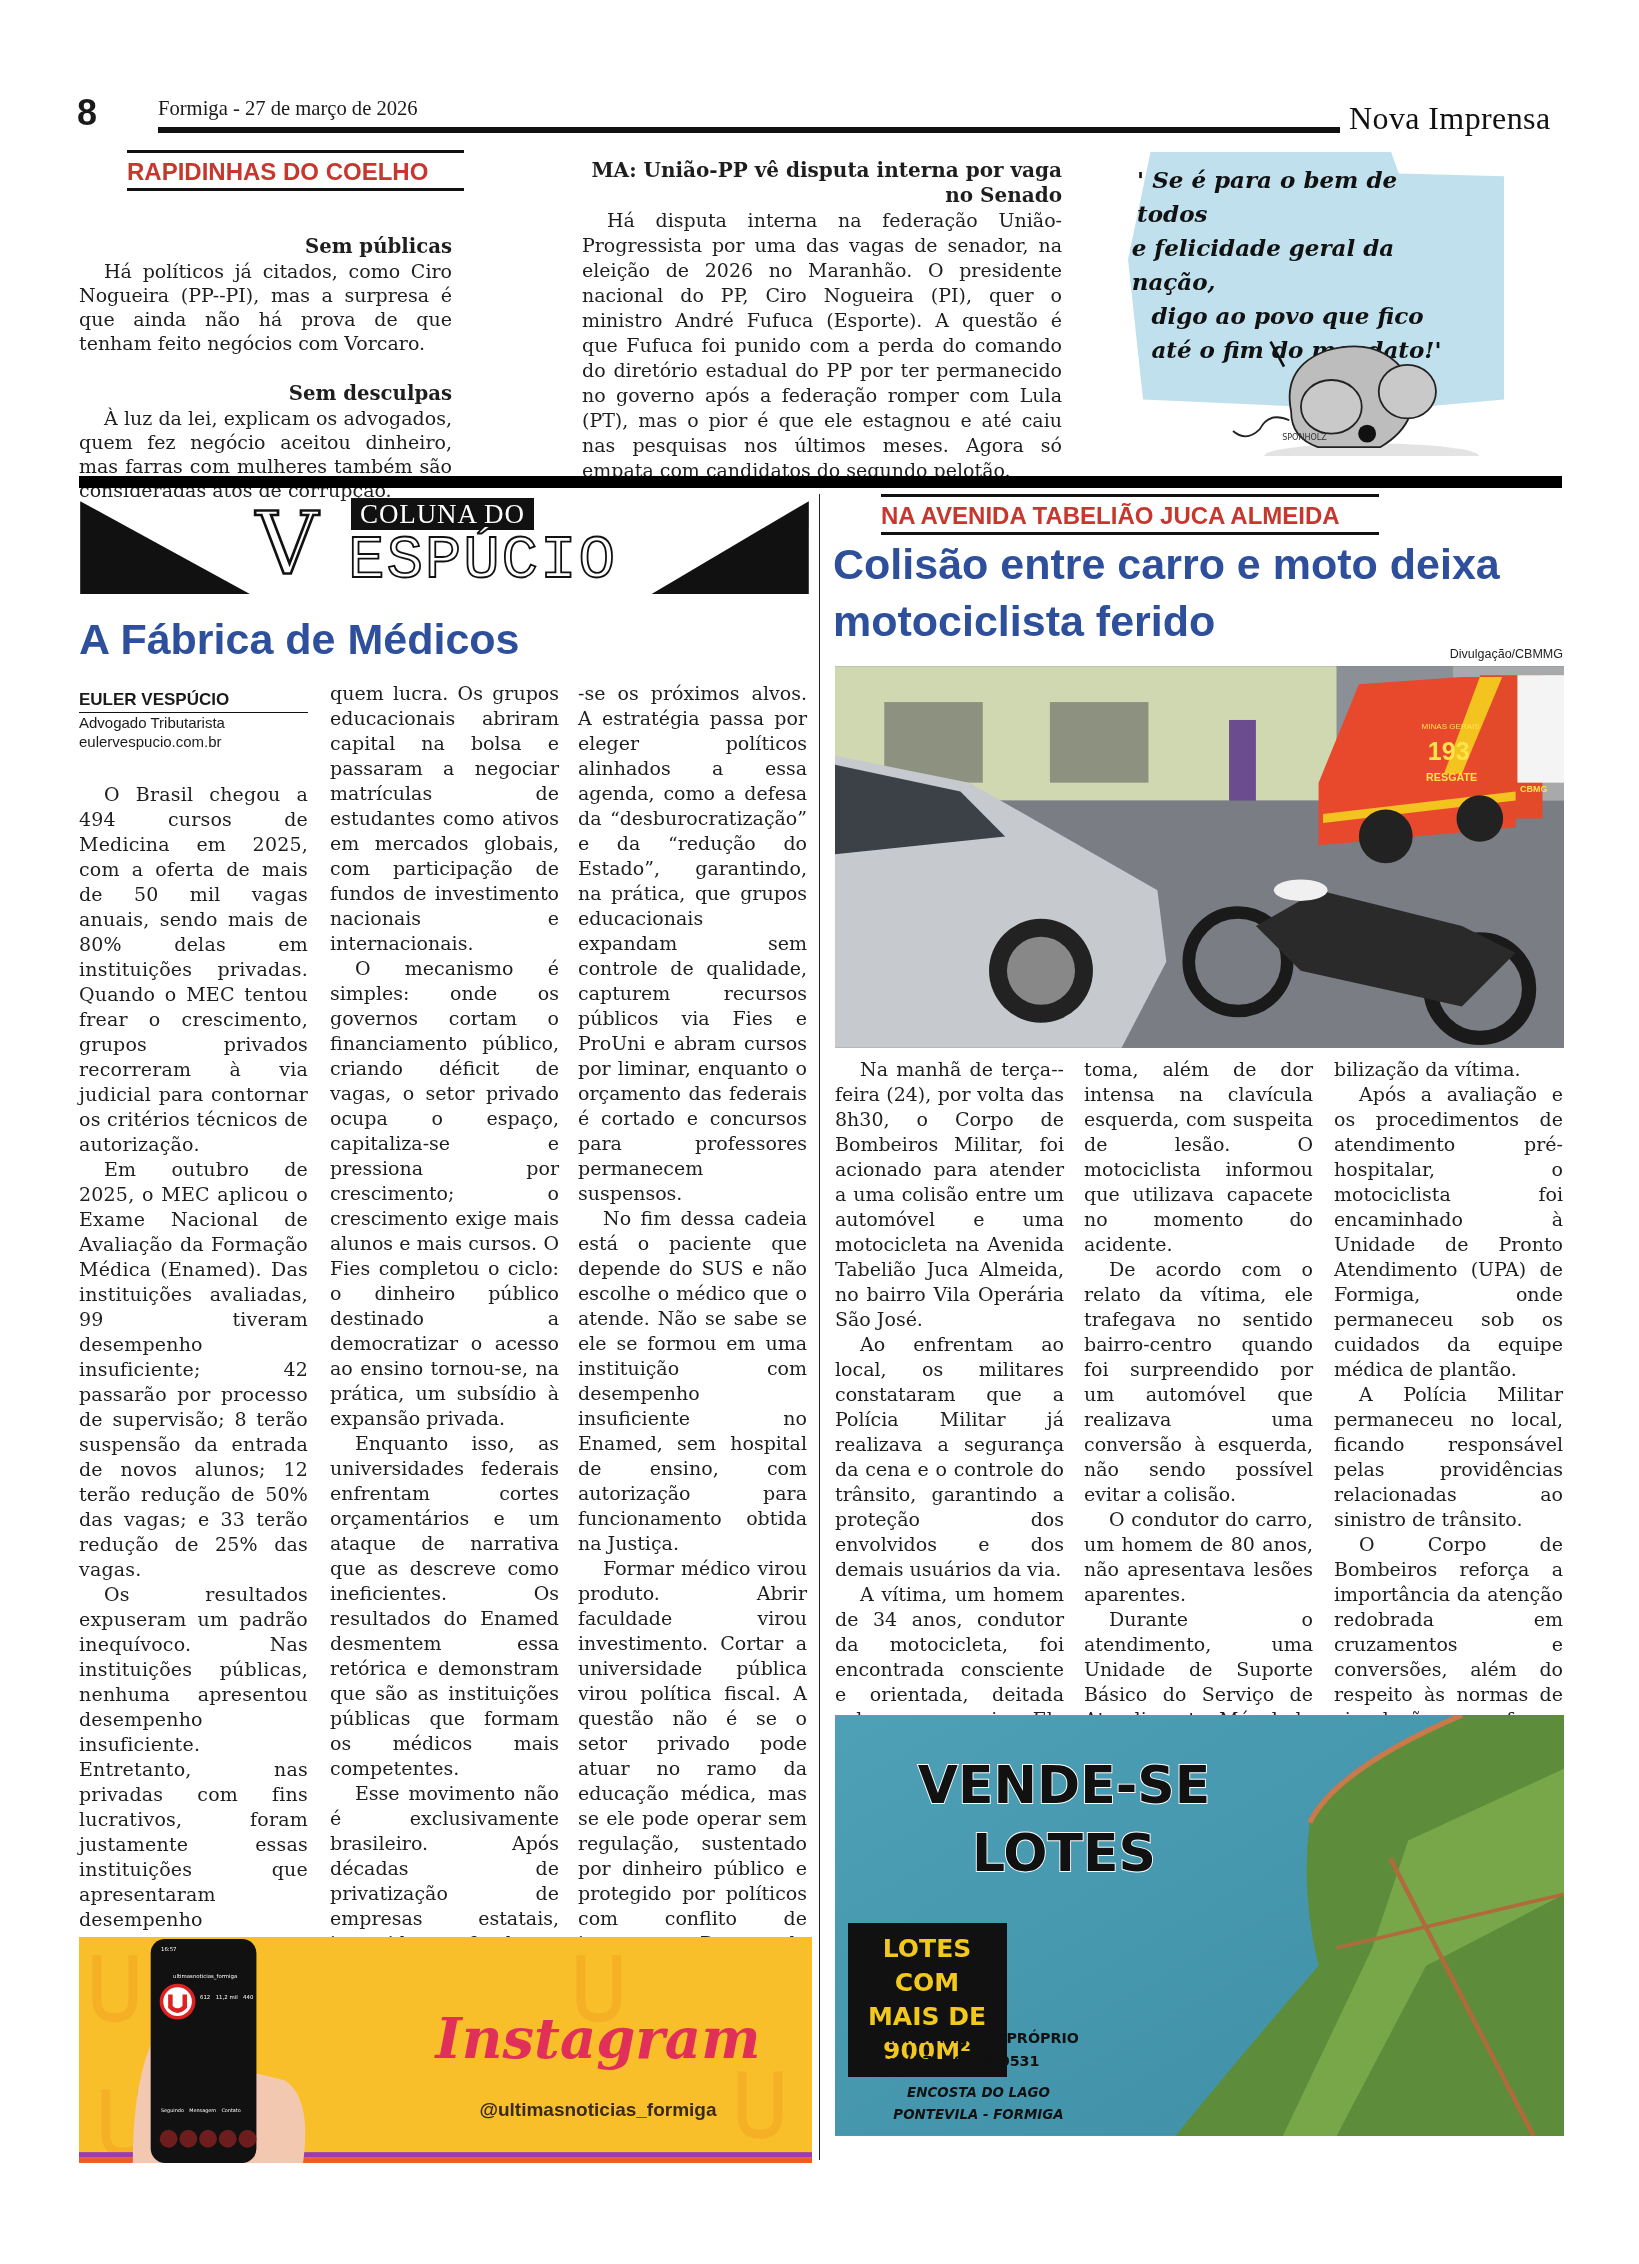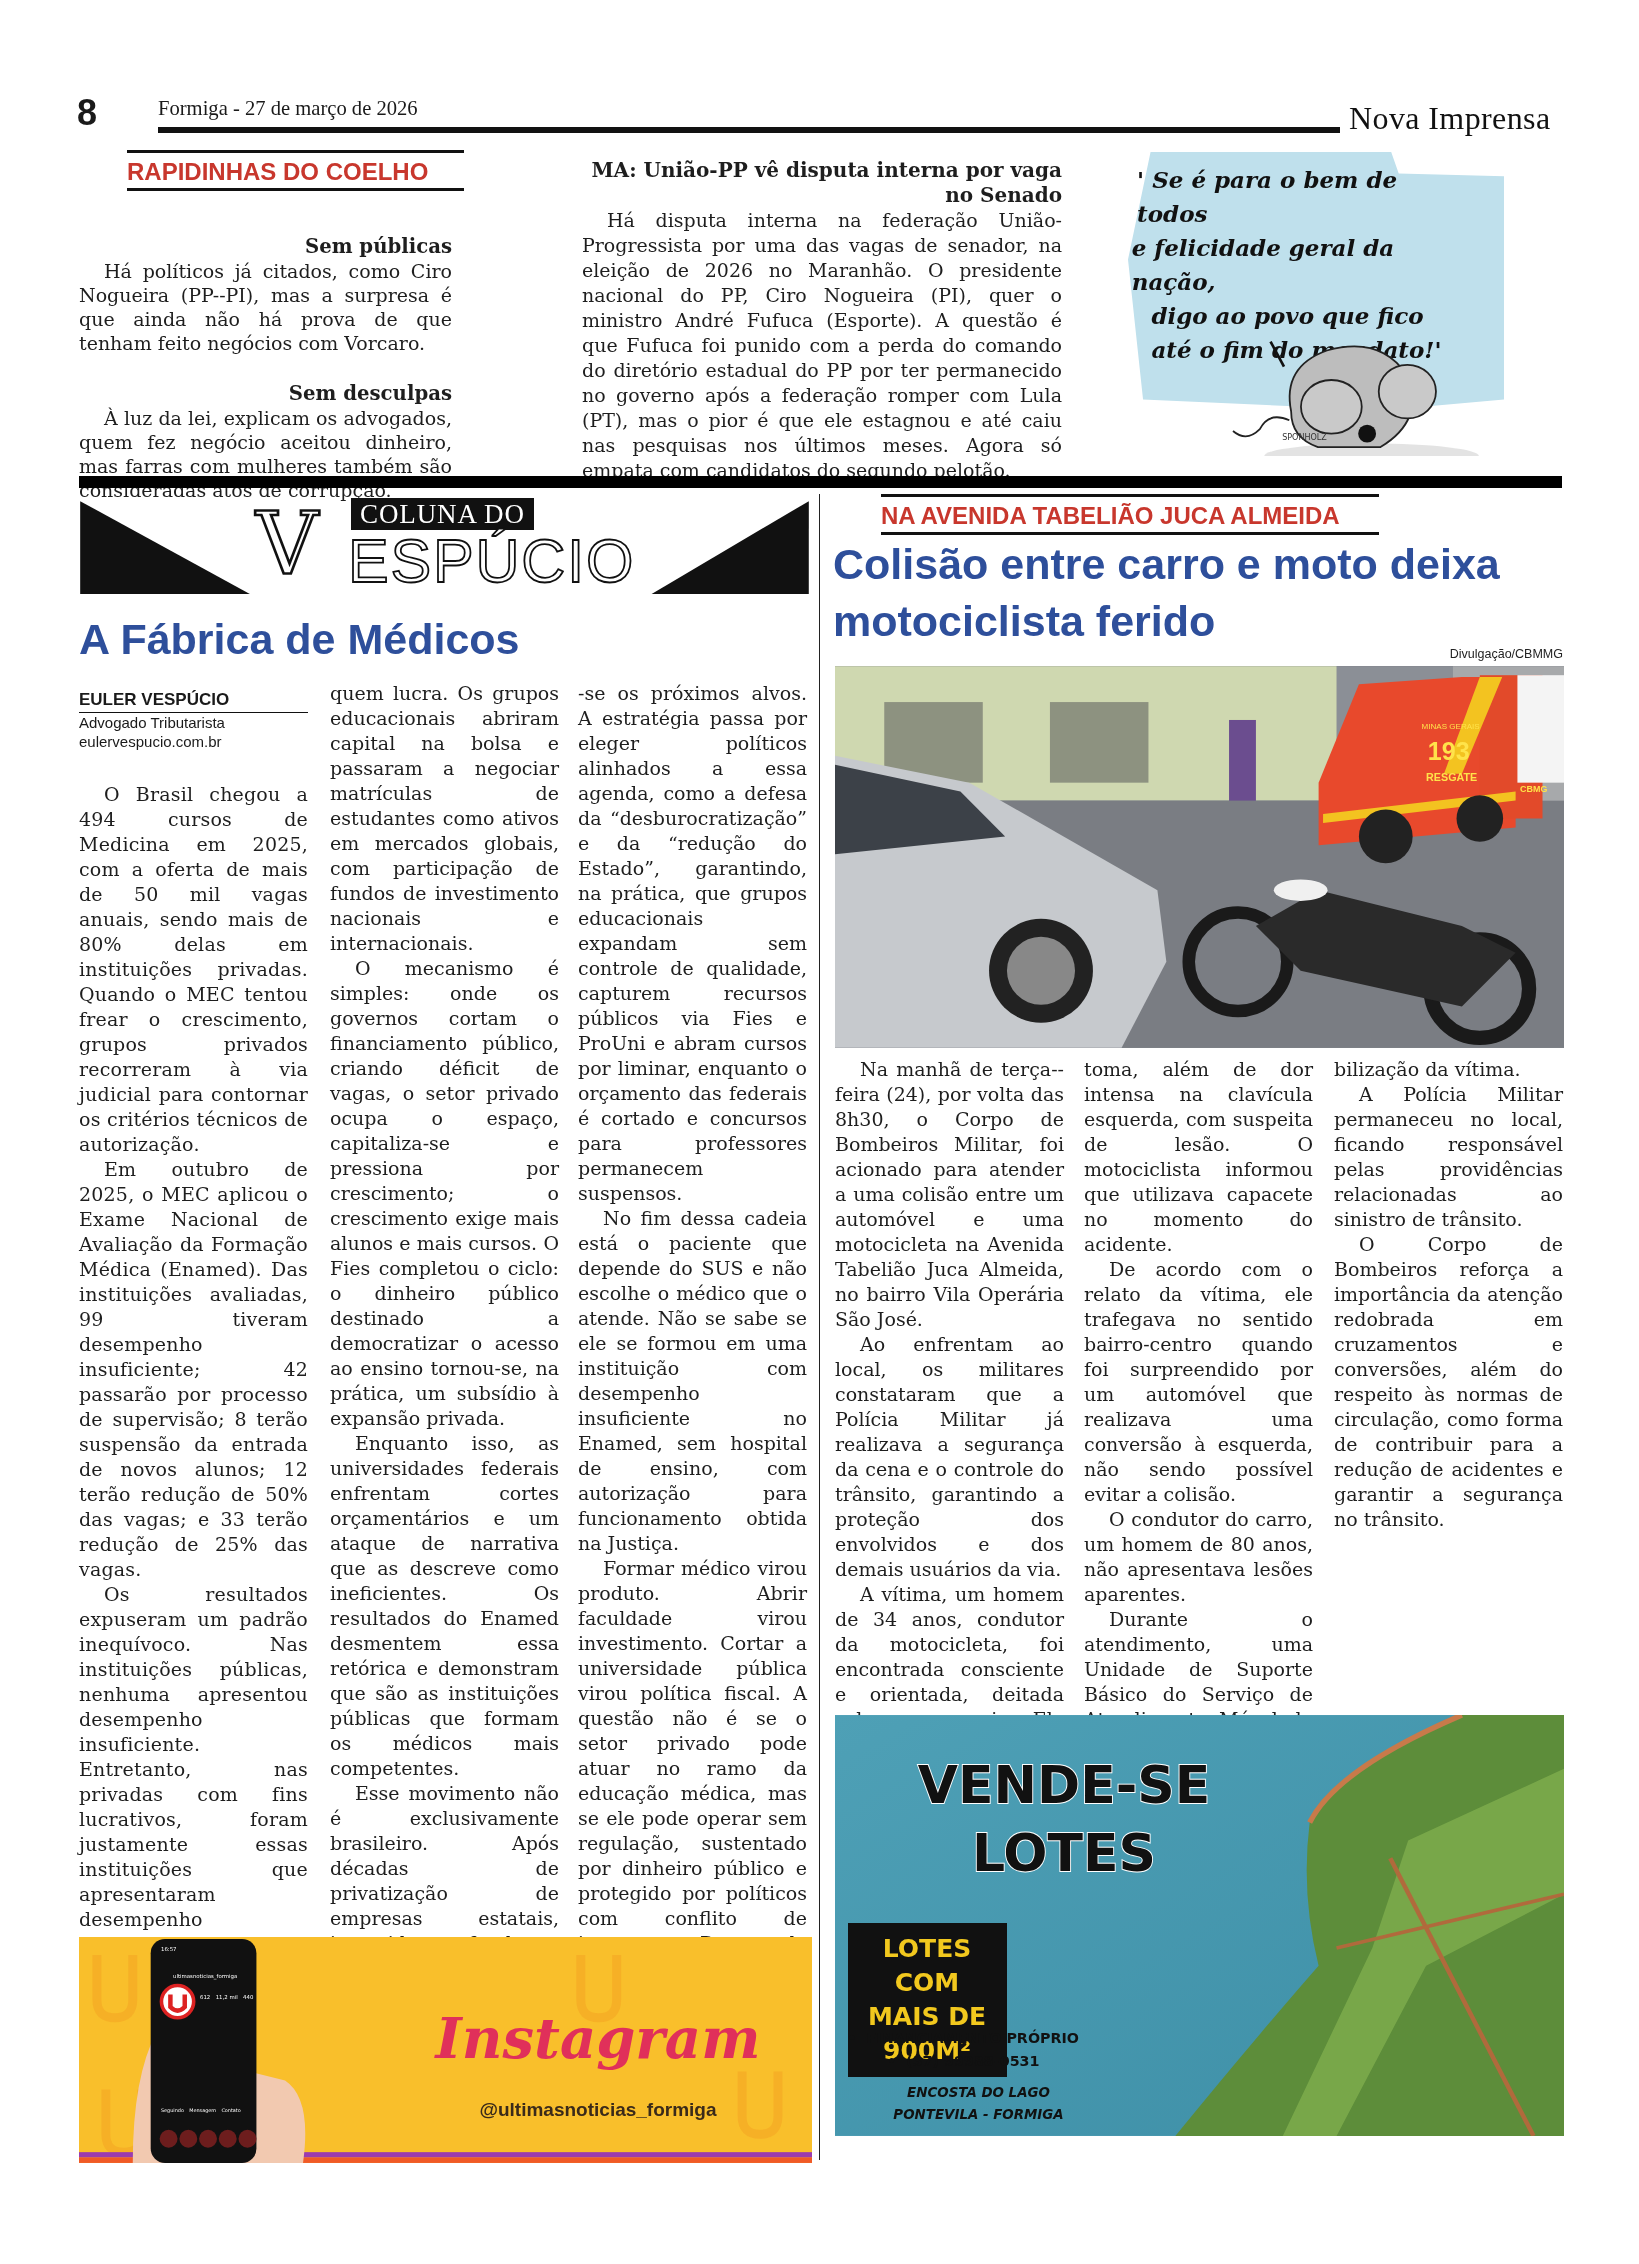--- a/index.html
+++ b/index.html
@@ -34,21 +34,21 @@
   .cartoon-quote div:nth-child(2) { padding-left: 0; }
   .cartoon-quote div:nth-child(3), .cartoon-quote div:nth-child(4) { padding-left: 19.7px; }
 
   
   .big-rule { left: 79px; top: 476px; width: 1483px; height: 11.6px; background: #000; }
 
   
   .vesp-head { left: 79px; top: 494px; width: 731px; height: 100px; }
   .vesp-v { position: absolute; left: 177px; top: 0; font-family: "DejaVu Serif", serif; font-size: 86px; line-height: 99px; color: #fff; -webkit-text-stroke: 2.7px #111; }
   .vesp-coluna { position: absolute; left: 272px; top: 3.6px; background: #111; color: #fff; font-family: "Liberation Serif", serif; font-size: 27px; line-height: 32px; padding: 0 9px; letter-spacing: 0.9px; }
-  .vesp-name { position: absolute; left: 269px; top: 34px; font-family: Liberation Sans, sans-serif; font-size: 61px; line-height: 66px; color: #fff; -webkit-text-stroke: 1.8px #111; letter-spacing: 1.8px; }
+  .vesp-name { position: absolute; left: 269px; top: 34px; font-family: Liberation Mono, monospace; font-size: 61px; line-height: 66px; color: #fff; -webkit-text-stroke: 1.8px #111; letter-spacing: 1.8px; }
 
   .col-title { left: 79px; top: 613px; font-family: "Liberation Sans", sans-serif; font-weight: bold; font-size: 43px; line-height: 52px; color: #2e4f9b; }
 
   
   .byline { left: 79px; top: 690px; width: 229px; }
   .byline-name { font-family: "Liberation Sans", sans-serif; font-weight: bold; font-size: 17px; line-height: 19.7px; border-bottom: 1.8px solid #111; padding-bottom: 2.7px; }
   .byline-role, .byline-site { font-family: "Liberation Sans", sans-serif; font-size: 15px; line-height: 19px; }
 
   .vcol1 { left: 79px; top: 782px; width: 229px; letter-spacing: 0.2px; }
   .vcol2 { left: 330px; top: 681px; width: 229px; }
@@ -199,20 +199,21 @@
   <p>A vítima, um homem de 34 anos, condutor da motocicleta, foi encontrada consciente e orientada, deitada sobre o passeio. Ele apresentava dor na região torácica, com presença de hema-</p>
 </div>
 <div class="abs serif-body rcol2">
   <p class="noindent">toma, além de dor intensa na clavícula esquerda, com suspeita de lesão. O motociclista informou que utilizava capacete no momento do acidente.</p>
   <p>De acordo com o relato da vítima, ele trafegava no sentido bairro-centro quando foi surpreendido por um automóvel que realizava uma conversão à esquerda, não sendo possível evitar a colisão.</p>
   <p>O condutor do carro, um homem de 80 anos, não apresentava lesões aparentes.</p>
   <p>Durante o atendimento, uma Unidade de Suporte Básico do Serviço de Atendimento Móvel de Urgência (SAMU) compareceu ao local, auxiliando a guarnição nos procedimentos de imo-</p>
 </div>
 <div class="abs serif-body rcol3">
   <p class="noindent">bilização da vítima.</p>
+  <p>Após a avaliação e os procedimentos de atendimento pré-hospitalar, o motociclista foi encaminhado à Unidade de Pronto Atendimento (UPA) de Formiga, onde permaneceu sob os cuidados da equipe médica de plantão.</p>
   <p>A Polícia Militar permaneceu no local, ficando responsável pelas providências relacionadas ao sinistro de trânsito.</p>
   <p>O Corpo de Bombeiros reforça a importância da atenção redobrada em cruzamentos e conversões, além do respeito às normas de circulação, como forma de contribuir para a redução de acidentes e garantir a segurança no trânsito.</p>
 </div>
 
 <div class="abs lotes-ad">
   <svg width="729" height="421" viewBox="0 0 814 470" style="position:absolute;left:0;top:0">
     <defs>
       <linearGradient id="lake" x1="0" y1="0" x2="1" y2="1">
         <stop offset="0" stop-color="#4ea0b6"></stop>
         <stop offset="1" stop-color="#3d8ea6"></stop>

